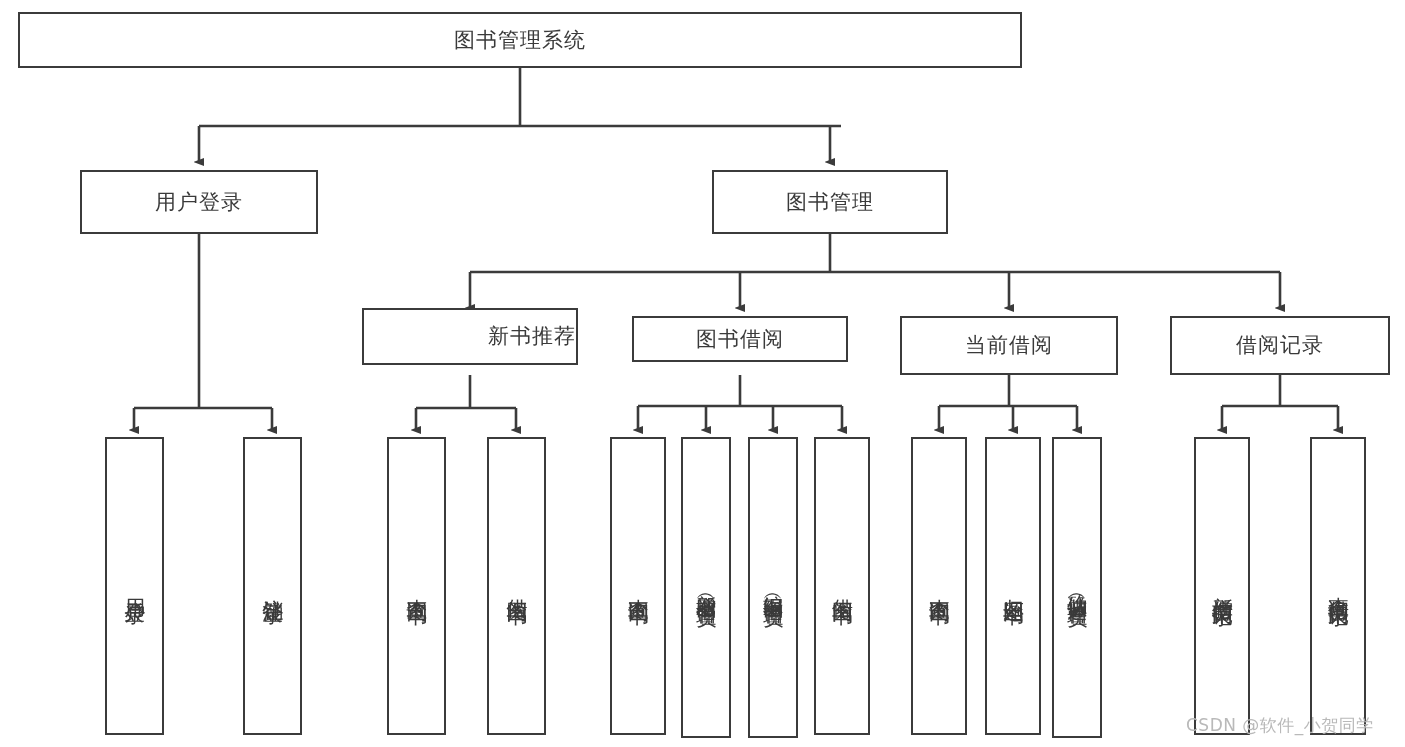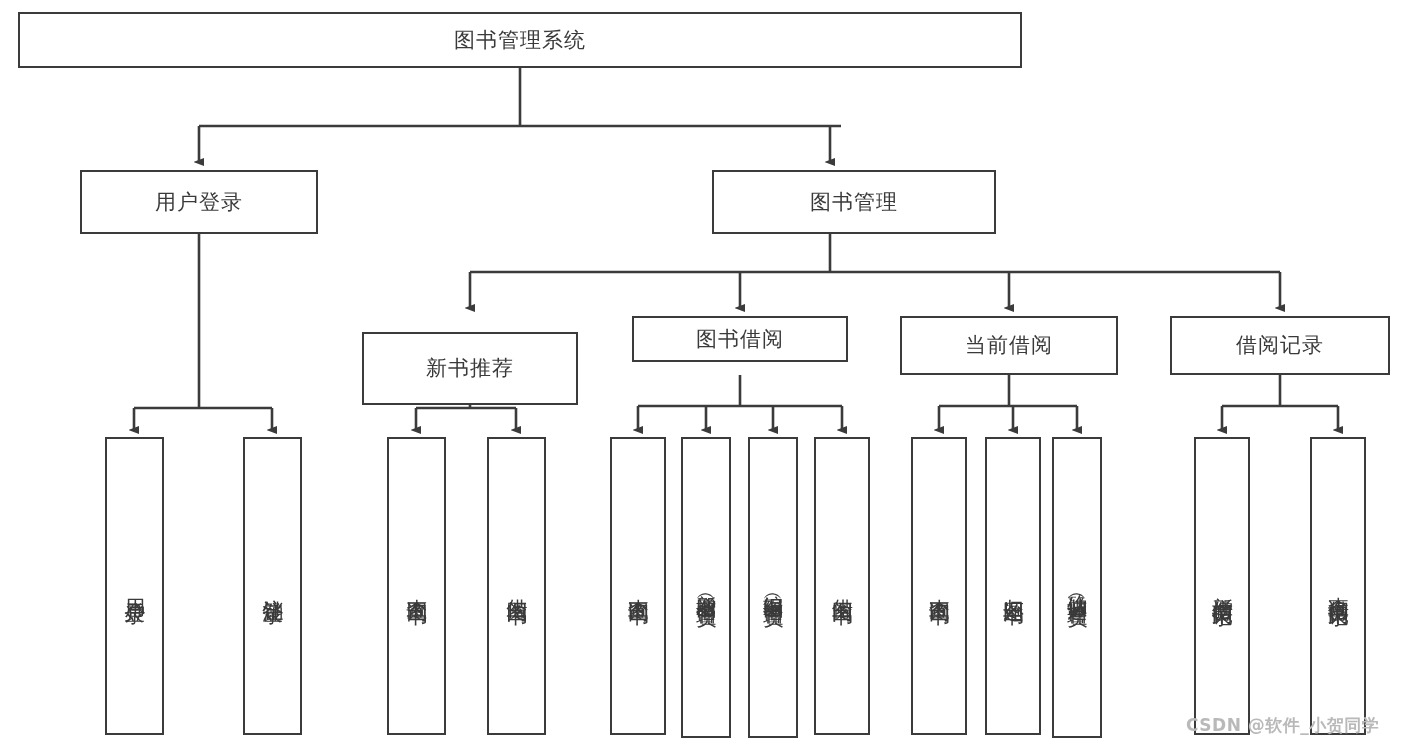--- a/index.html
+++ b/index.html
@@ -121,25 +121,25 @@
     </g>
   </svg>
 
   <div class="node h root" style="left:18px;top:12px;width:1004px;height:56px;">
     <span>图书管理系统</span>
   </div>
 
   <div class="node h" style="left:80px;top:170px;width:238px;height:64px;">
     <span>用户登录</span>
   </div>
-  <div class="node h" style="left:712px;top:170px;width:284px;height:64px;">
+  <div class="node h" style="left:712px;top:170px;width:236px;height:64px;">
     <span>图书管理</span>
   </div>
 
-  <div class="node h" style="left:362px;top:332px;width:216px;height:73px;">
+  <div class="node h" style="left:362px;top:308px;width:216px;height:57px;justify-content:flex-end;">
     <span>新书推荐</span>
   </div>
   <div class="node h" style="left:632px;top:316px;width:216px;height:46px;">
     <span>图书借阅</span>
   </div>
   <div class="node h" style="left:1170px;top:316px;width:220px;height:59px;">
     <span>借阅记录</span>
   </div>
   <div class="node h" style="left:900px;top:316px;width:218px;height:59px;">
     <span>当前借阅</span>
@@ -182,15 +182,15 @@
     <span class="vtxt">确认归还（管理员）</span>
   </div>
 
   <div class="node v" style="left:1194px;top:437px;width:56px;height:298px;">
     <span class="vtxt">新增借阅记录</span>
   </div>
   <div class="node v" style="left:1310px;top:437px;width:56px;height:298px;">
     <span class="vtxt">查询借阅记录</span>
   </div>
 
-  <div class="watermark" style="left:1186px;top:714px;font-weight:bold;">CSDN @软件_小贺同学</div>
+  <div class="watermark" style="left:1186px;top:714px;">CSDN @软件_小贺同学</div>
 
 </div>
 
 </body></html>

